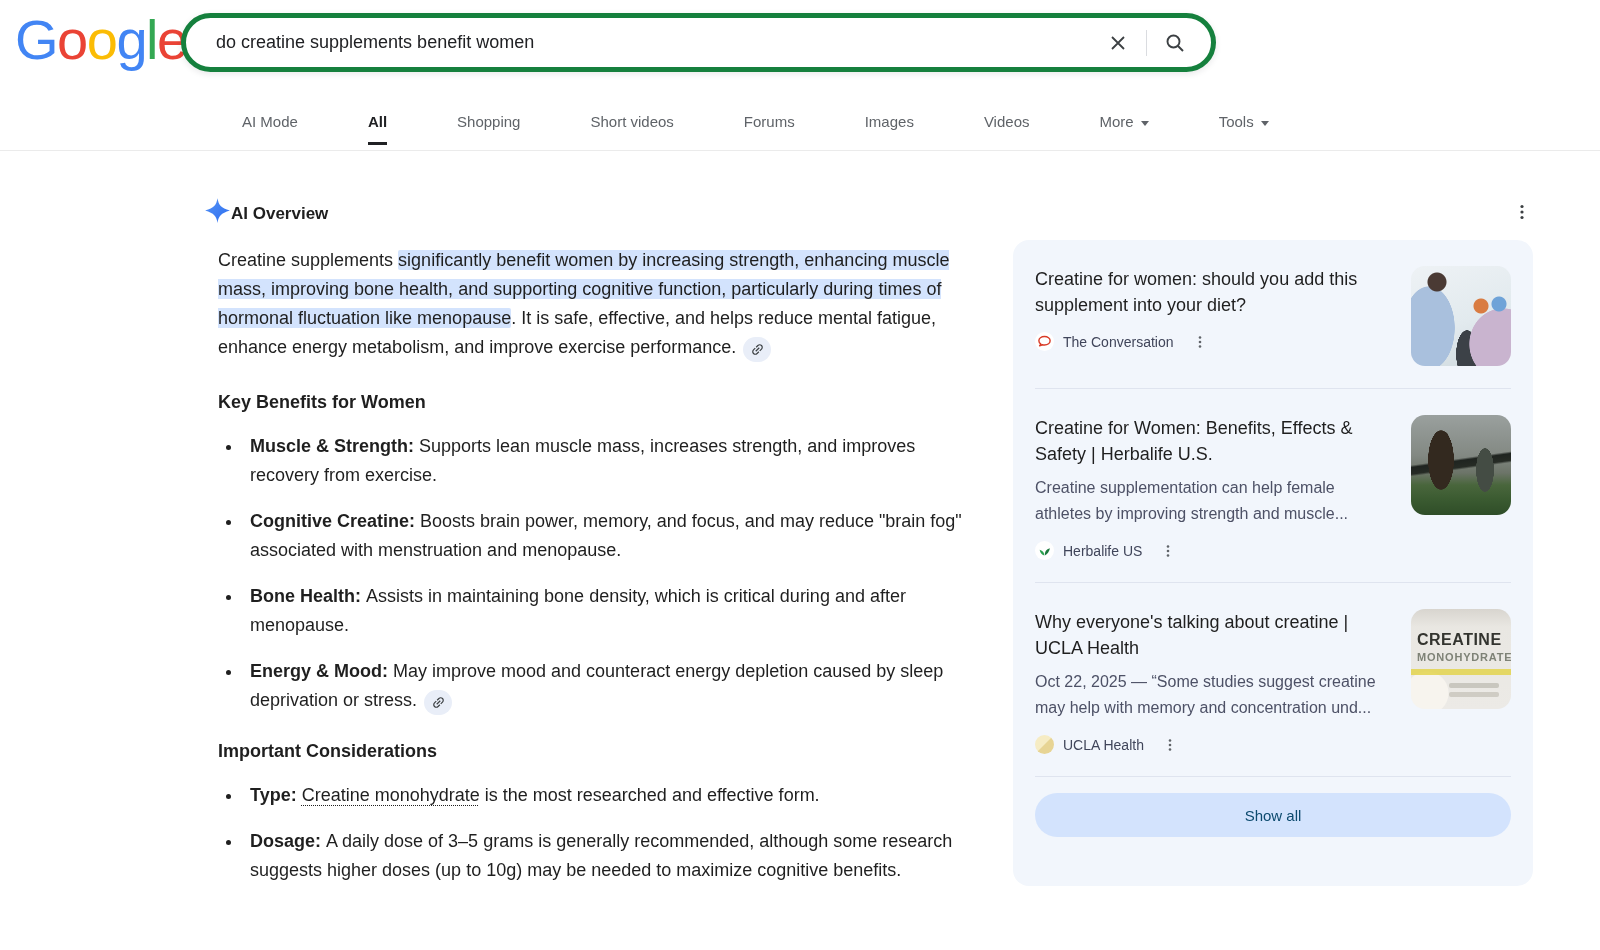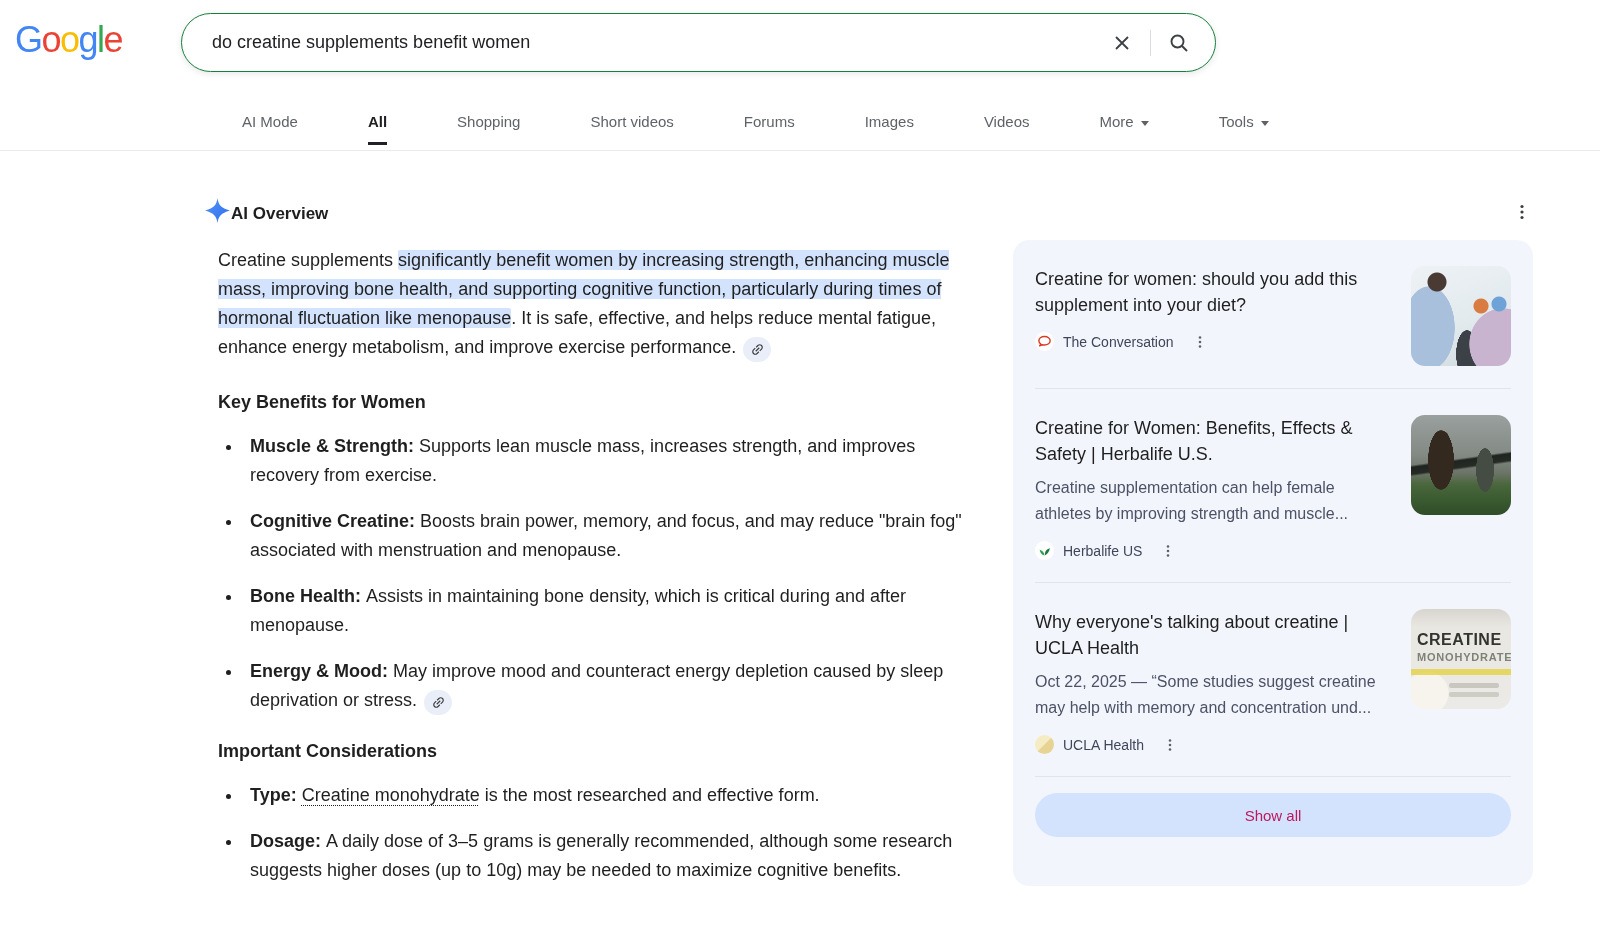--- a/index.html
+++ b/index.html
@@ -1,26 +1,26 @@
 <!DOCTYPE html>
 <html><head>
 <meta charset="utf-8">
 <style>
   * { margin:0; padding:0; box-sizing:border-box; }
   html,body { width:1600px; height:950px; background:#fff; overflow:hidden;
     font-family:"Liberation Sans", sans-serif; color:#1f1f1f; }
   .abs { position:absolute; }
 
   
-  .logo { left:15px; top:14px; font-size:36px; letter-spacing:-1.5px; font-weight:400; line-height:52px; }
+  .logo { left:15px; top:14px; font-size:56px; letter-spacing:-1.5px; font-weight:400; line-height:52px; }
   .logo span { display:inline-block; }
   .l-blue { color:#4285F4; } .l-red { color:#EA4335; } .l-yellow { color:#FBBC05; } .l-green { color:#34A853; }
 
   .searchbar { left:181px; top:13px; width:1035px; height:59px; background:#fff;
-    border:1px solid #15803d; border-radius:30px; box-shadow:0 2px 6px rgba(32,33,36,.10);
+    border:5px solid #15803d; border-radius:30px; box-shadow:0 2px 6px rgba(32,33,36,.10);
     display:flex; align-items:center; padding:0 22px 0 30px; }
   .query { flex:1; font-size:18px; color:#202124; white-space:nowrap; overflow:hidden; }
   .sb-btn { width:28px; height:28px; display:flex; align-items:center; justify-content:center; cursor:pointer; flex-shrink:0; }
   .sb-divider { width:1px; height:26px; background:#dadce0; margin:0 14px; flex-shrink:0; }
 
   
   .tabs { left:203px; top:112px; display:flex; gap:31px; font-size:15px; color:#5f6368; align-items:flex-start; }
   .tab { display:flex; align-items:center; gap:7px; padding-bottom:13px; cursor:pointer; line-height:20px;margin-left:39px; }
   .tab.active { color:#202124; font-weight:700; border-bottom:3px solid #202124; padding-bottom:10px; }
   .caret { width:0; height:0; border-left:4px solid transparent; border-right:4px solid transparent;
@@ -80,21 +80,21 @@
     radial-gradient(circle 22px at 16% 84%, #f7f4ee 0 21px, transparent 22px),
     radial-gradient(ellipse 18px 30px at 6% 96%, #efece4 0 98%, transparent 100%),
     linear-gradient(180deg, #d8d5cf 0%, #e9e7e2 18%, #eceae6 100%); }
   .t3-line1 { position:absolute; left:6px; top:22px; font-size:16px; font-weight:700; letter-spacing:.5px; color:#33342f; white-space:nowrap; }
   .t3-line2 { position:absolute; left:6px; top:42px; font-size:11px; font-weight:700; letter-spacing:.8px; color:#7e8276; white-space:nowrap; }
   .t3-stripe { position:absolute; left:0; top:60px; width:100%; height:6px; background:#e3d44e; opacity:.85; }
   .t3-blur { position:absolute; left:38px; top:74px; width:50px; height:5px; background:#c9c7bf; border-radius:2px; box-shadow:0 9px 0 #cfccc4; }
 
   .show-all-wrap { border-top:1px solid #dfe4ef; padding-top:16px; }
   .show-all { display:block; width:100%; height:44px; border:none; border-radius:22px; background:#d3e3fd;
-    color:#be185d; font-size:15px; font-family:"Liberation Sans", sans-serif; cursor:pointer; }
+    color:#0c4a6e; font-size:15px; font-family:"Liberation Sans", sans-serif; cursor:pointer; }
 </style>
 </head>
 <body>
 
 <div class="abs logo">
   <span class="l-blue">G</span><span class="l-red">o</span><span class="l-yellow">o</span><span class="l-blue">g</span><span class="l-green">l</span><span class="l-red">e</span>
 </div>
 
 <div class="abs searchbar">
   <div class="query">do creatine supplements benefit women</div>

